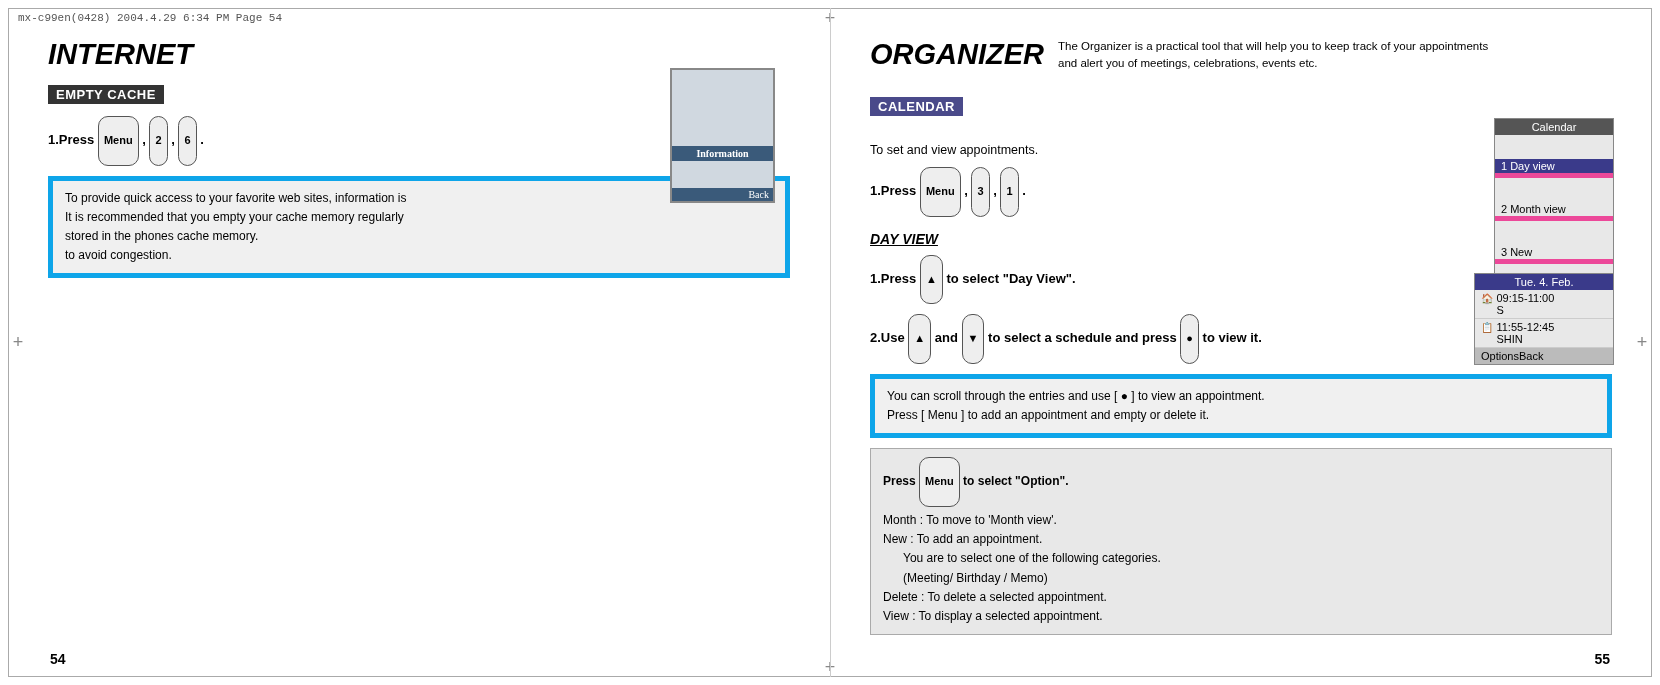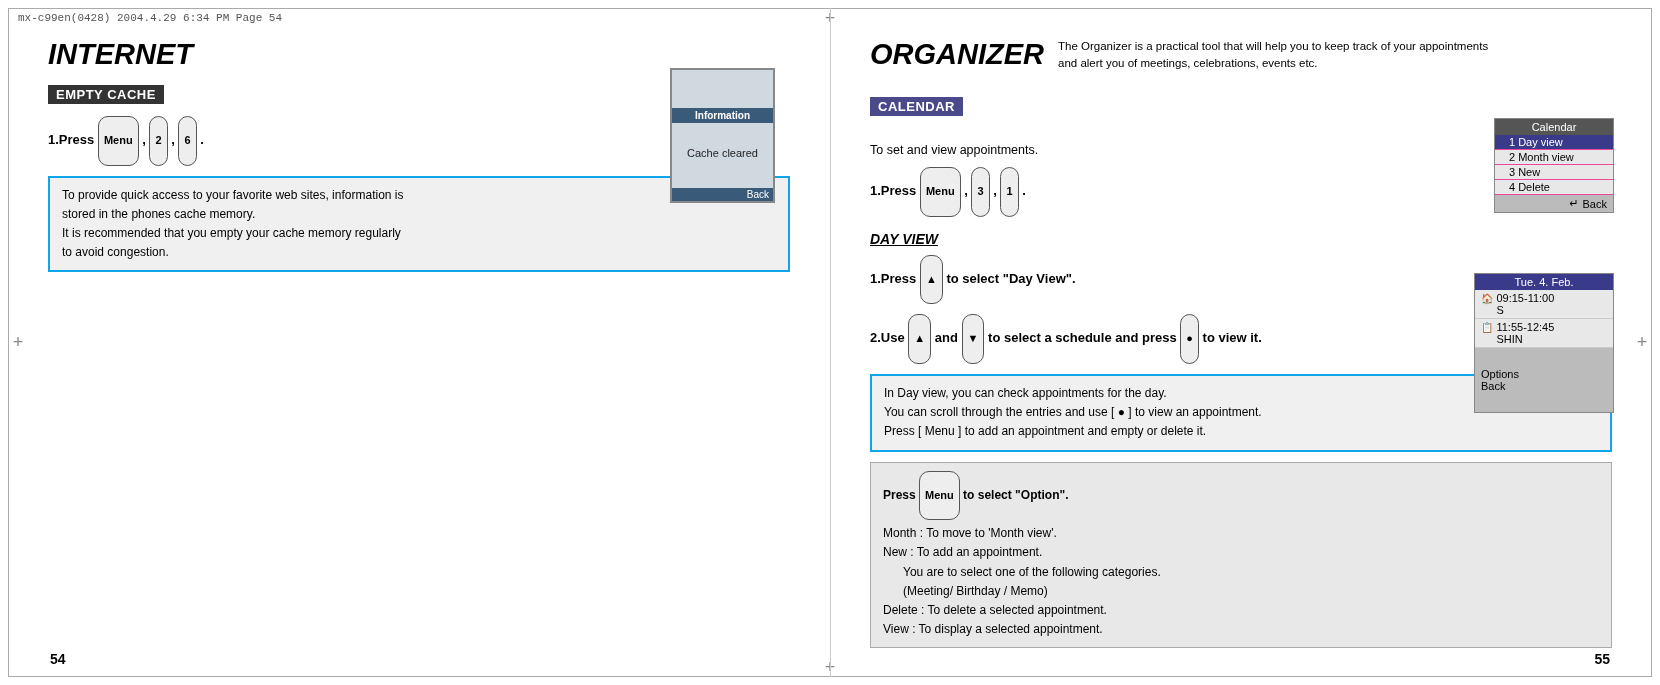--- a/index.html
+++ b/index.html
@@ -180,21 +180,21 @@
 
     .press-line {
       font-size: 13px;
       font-weight: bold;
       margin-bottom: 10px;
       line-height: 1.6;
     }
 
     
     .info-box {
-      border: 2px solid #0ea5e9;
+      border: 5px solid #0ea5e9;
       background: #f0f0f0;
       padding: 8px 12px;
       margin-bottom: 10px;
       font-size: 12px;
       line-height: 1.6;
     }
 
     
     .key-icon {
       display: inline-block;
@@ -211,22 +211,23 @@
       position: absolute;
       top: 60px;
       right: 55px;
       width: 105px;
       height: 135px;
       border: 2px solid #888;
       background: #d0d8e0;
       display: flex;
       flex-direction: column;
       align-items: center;
-      justify-content: center;
+      justify-content: flex-end;
       overflow: hidden;
+      font-family: Liberation Serif, serif;
     }
 
     .phone-screen-header {
       width: 100%;
       background: #3a5a7a;
       color: #fff;
       font-size: 10px;
       text-align: center;
       padding: 2px 0;
       font-weight: bold;
@@ -263,23 +264,24 @@
 
     .calendar-menu-header {
       background: #555;
       color: #fff;
       text-align: center;
       padding: 2px 4px;
       font-size: 11px;
     }
 
     .calendar-menu-item {
-      padding: 1px 14px;
-      border-bottom: 1px solid #ec4899;
-      font-size: 11px;
+      padding: 1px 6px;
+      border-bottom: 5px solid #ec4899;
+      font-size: 11px;
+      margin-top: 24px;
     }
 
     .calendar-menu-item.selected {
       background: #3a3a8a;
       color: #fff;
     }
 
     .calendar-menu-footer {
       background: #bbb;
       text-align: right;
@@ -320,24 +322,22 @@
     }
 
     .day-view-icon {
       font-size: 10px;
       margin-top: 1px;
     }
 
     .day-view-footer {
       background: #bbb;
       display: flex;
-      justify-content: space-between;
-      padding: 20px 6px;
-      font-size: 11px;
-      flex-direction: column;
+      padding: 2px 6px;
+      font-size: 11px;
     }
 
     
     .organizer-desc {
       font-size: 11.5px;
       line-height: 1.5;
       max-width: 450px;
       margin-bottom: 14px;
       display: inline-block;
       vertical-align: top;
@@ -399,22 +399,22 @@
     <span class="key-icon">Menu</span>
     ,
     <span class="key-icon">2</span>
     ,
     <span class="key-icon">6</span>
     .
   </div>
 
   <div class="info-box">
     <div>To provide quick access to your favorite web sites, information is</div>
+    <div>It is recommended that you empty your cache memory regularly</div>
     <div>stored in the phones cache memory.</div>
-    <div>It is recommended that you empty your cache memory regularly</div>
     <div>to avoid congestion.</div>
   </div>
 
   
   <div class="phone-screenshot">
     <div class="phone-screen-header">Information</div>
     <div class="phone-screen-content">
       <div style="margin-top:20px; text-align:center; font-size:11px;">Cache cleared</div>
     </div>
     <div class="phone-screen-footer">Back</div>
@@ -472,21 +472,20 @@
     <span>2.Use </span>
     <span class="key-icon">▲</span>
     <span> and </span>
     <span class="key-icon">▼</span>
     <span> to select a schedule and press </span>
     <span class="key-icon">●</span>
     <span> to view it.</span>
   </div>
 
   <div class="info-box">
-    <div>In Day view, you can check appointments for the day.</div>
     <div>You can scroll through the entries and use [  ●  ] to view an appointment.</div>
     <div>Press [  Menu  ] to add an appointment and empty or delete it.</div>
   </div>
 
   
   <div class="day-view-box">
     <div class="day-view-header">Tue. 4. Feb.</div>
     <div class="day-view-item">
       <span class="day-view-icon">🏠</span>
       <div>

